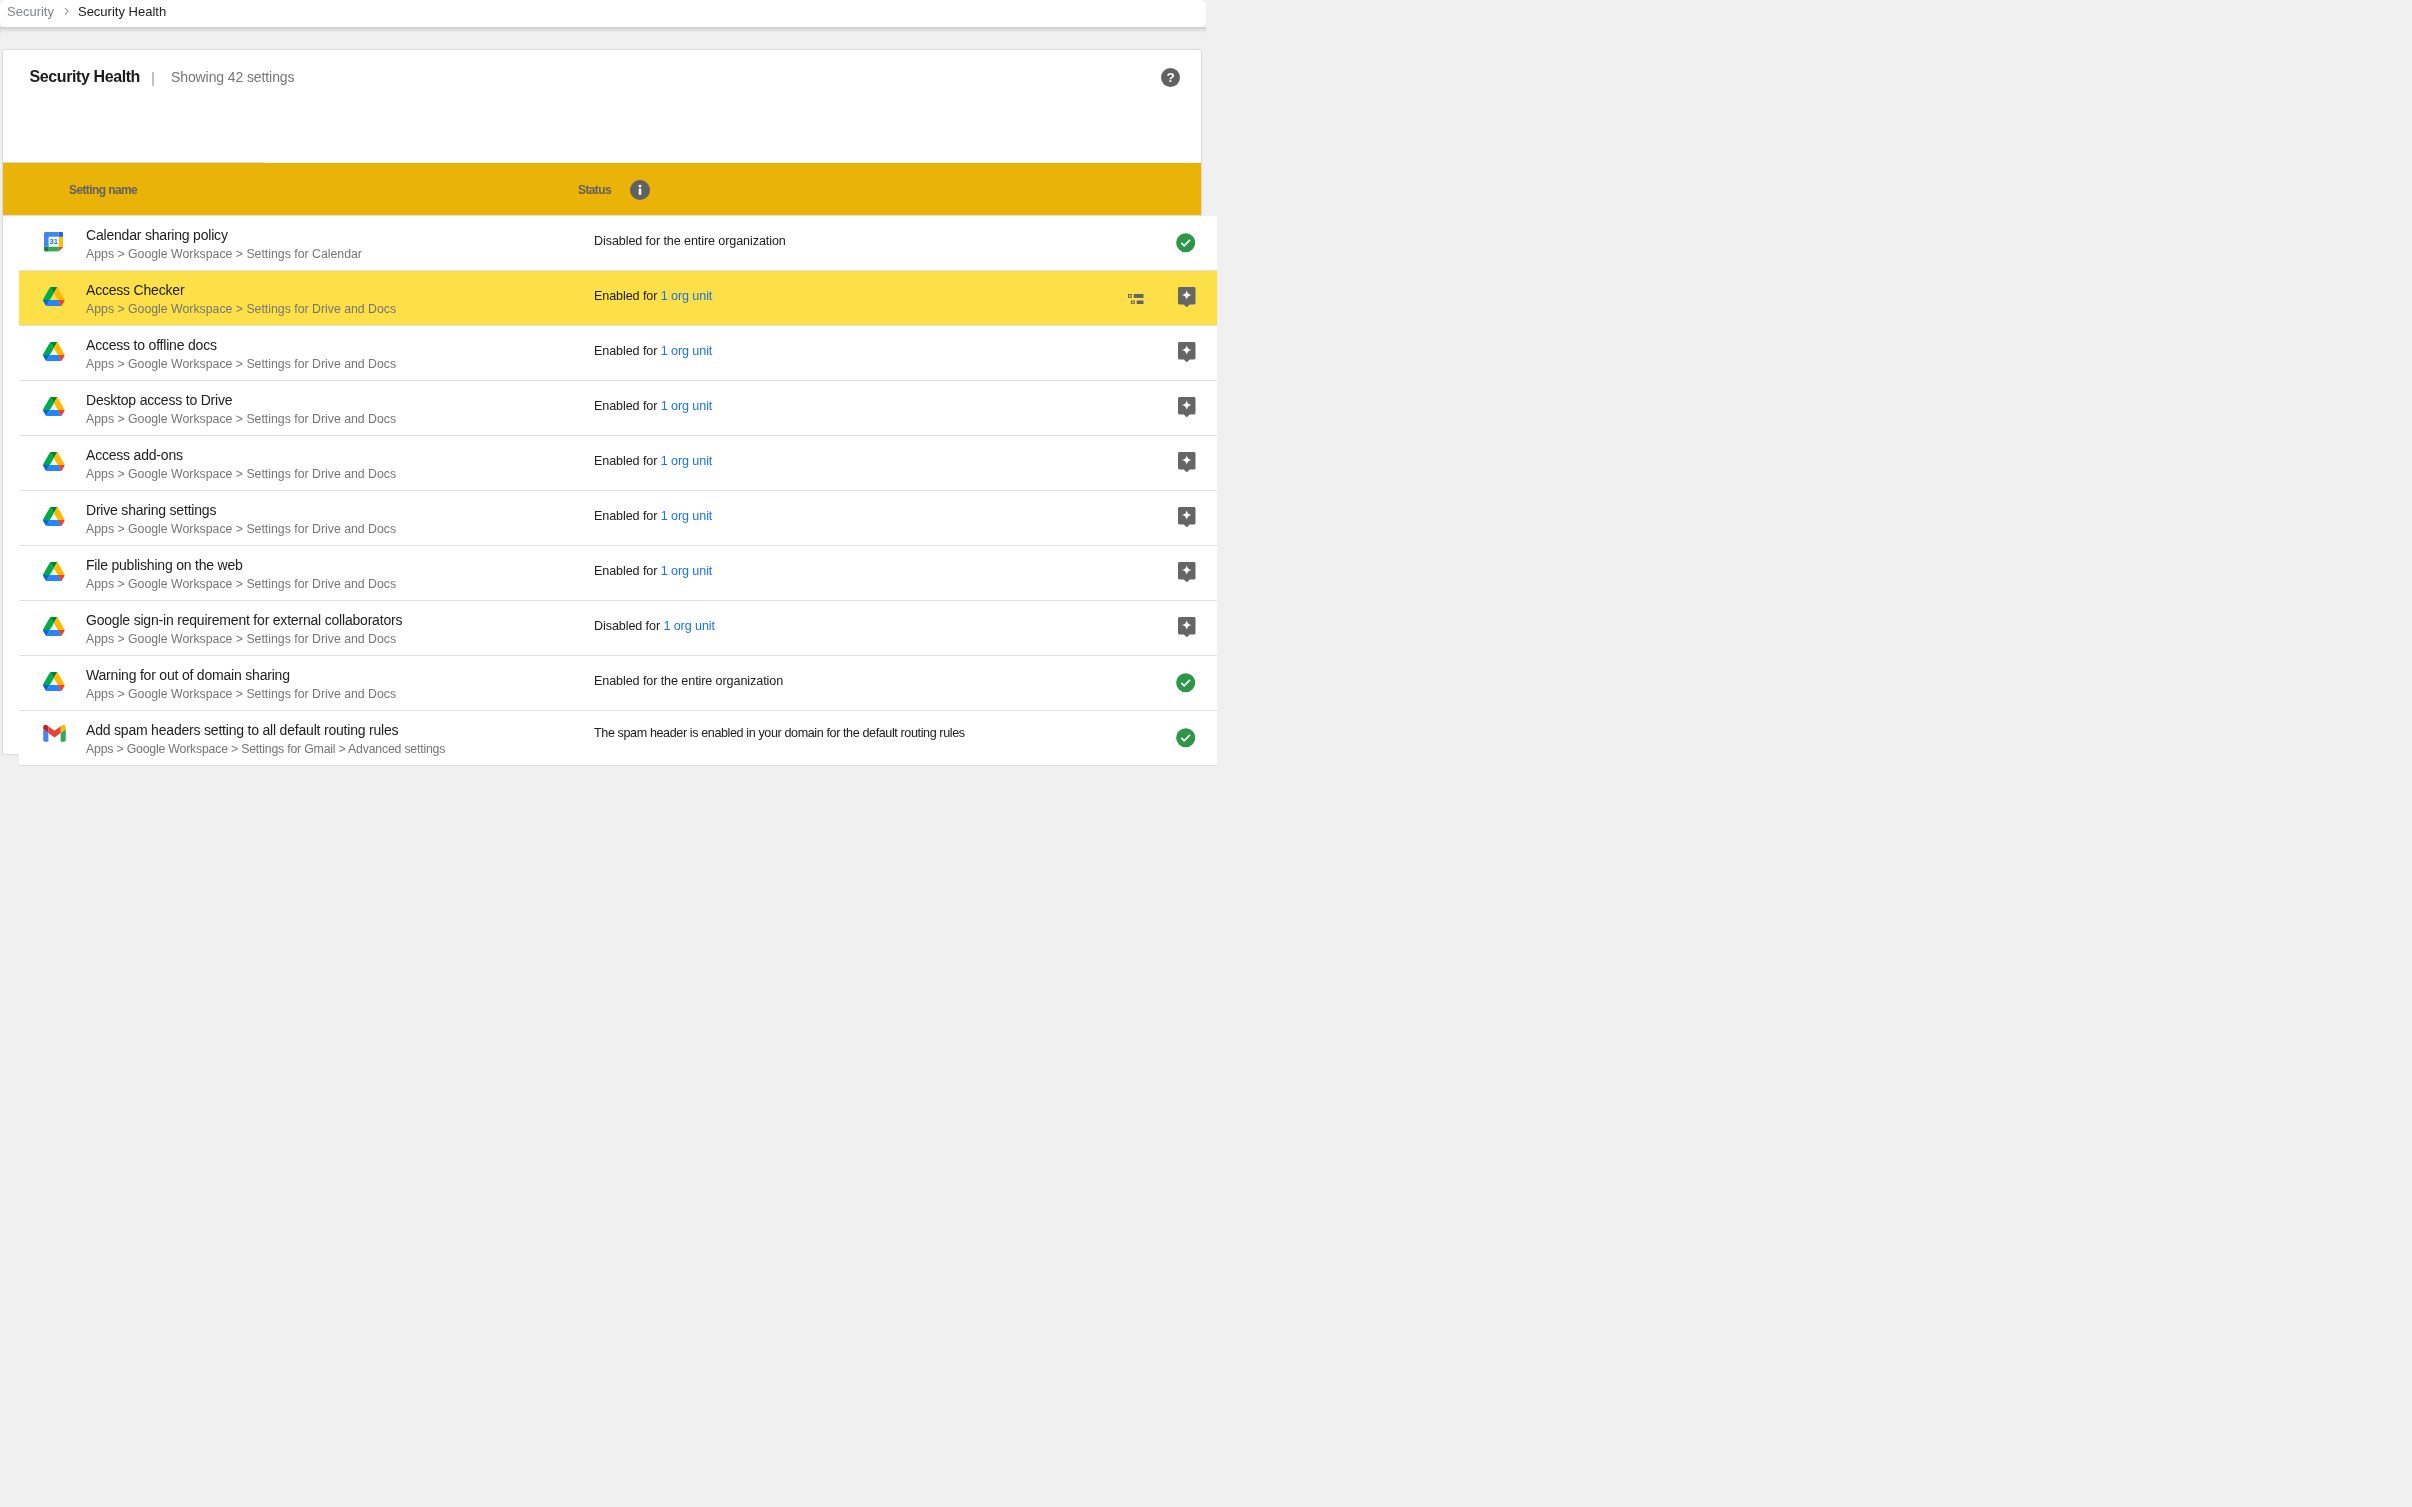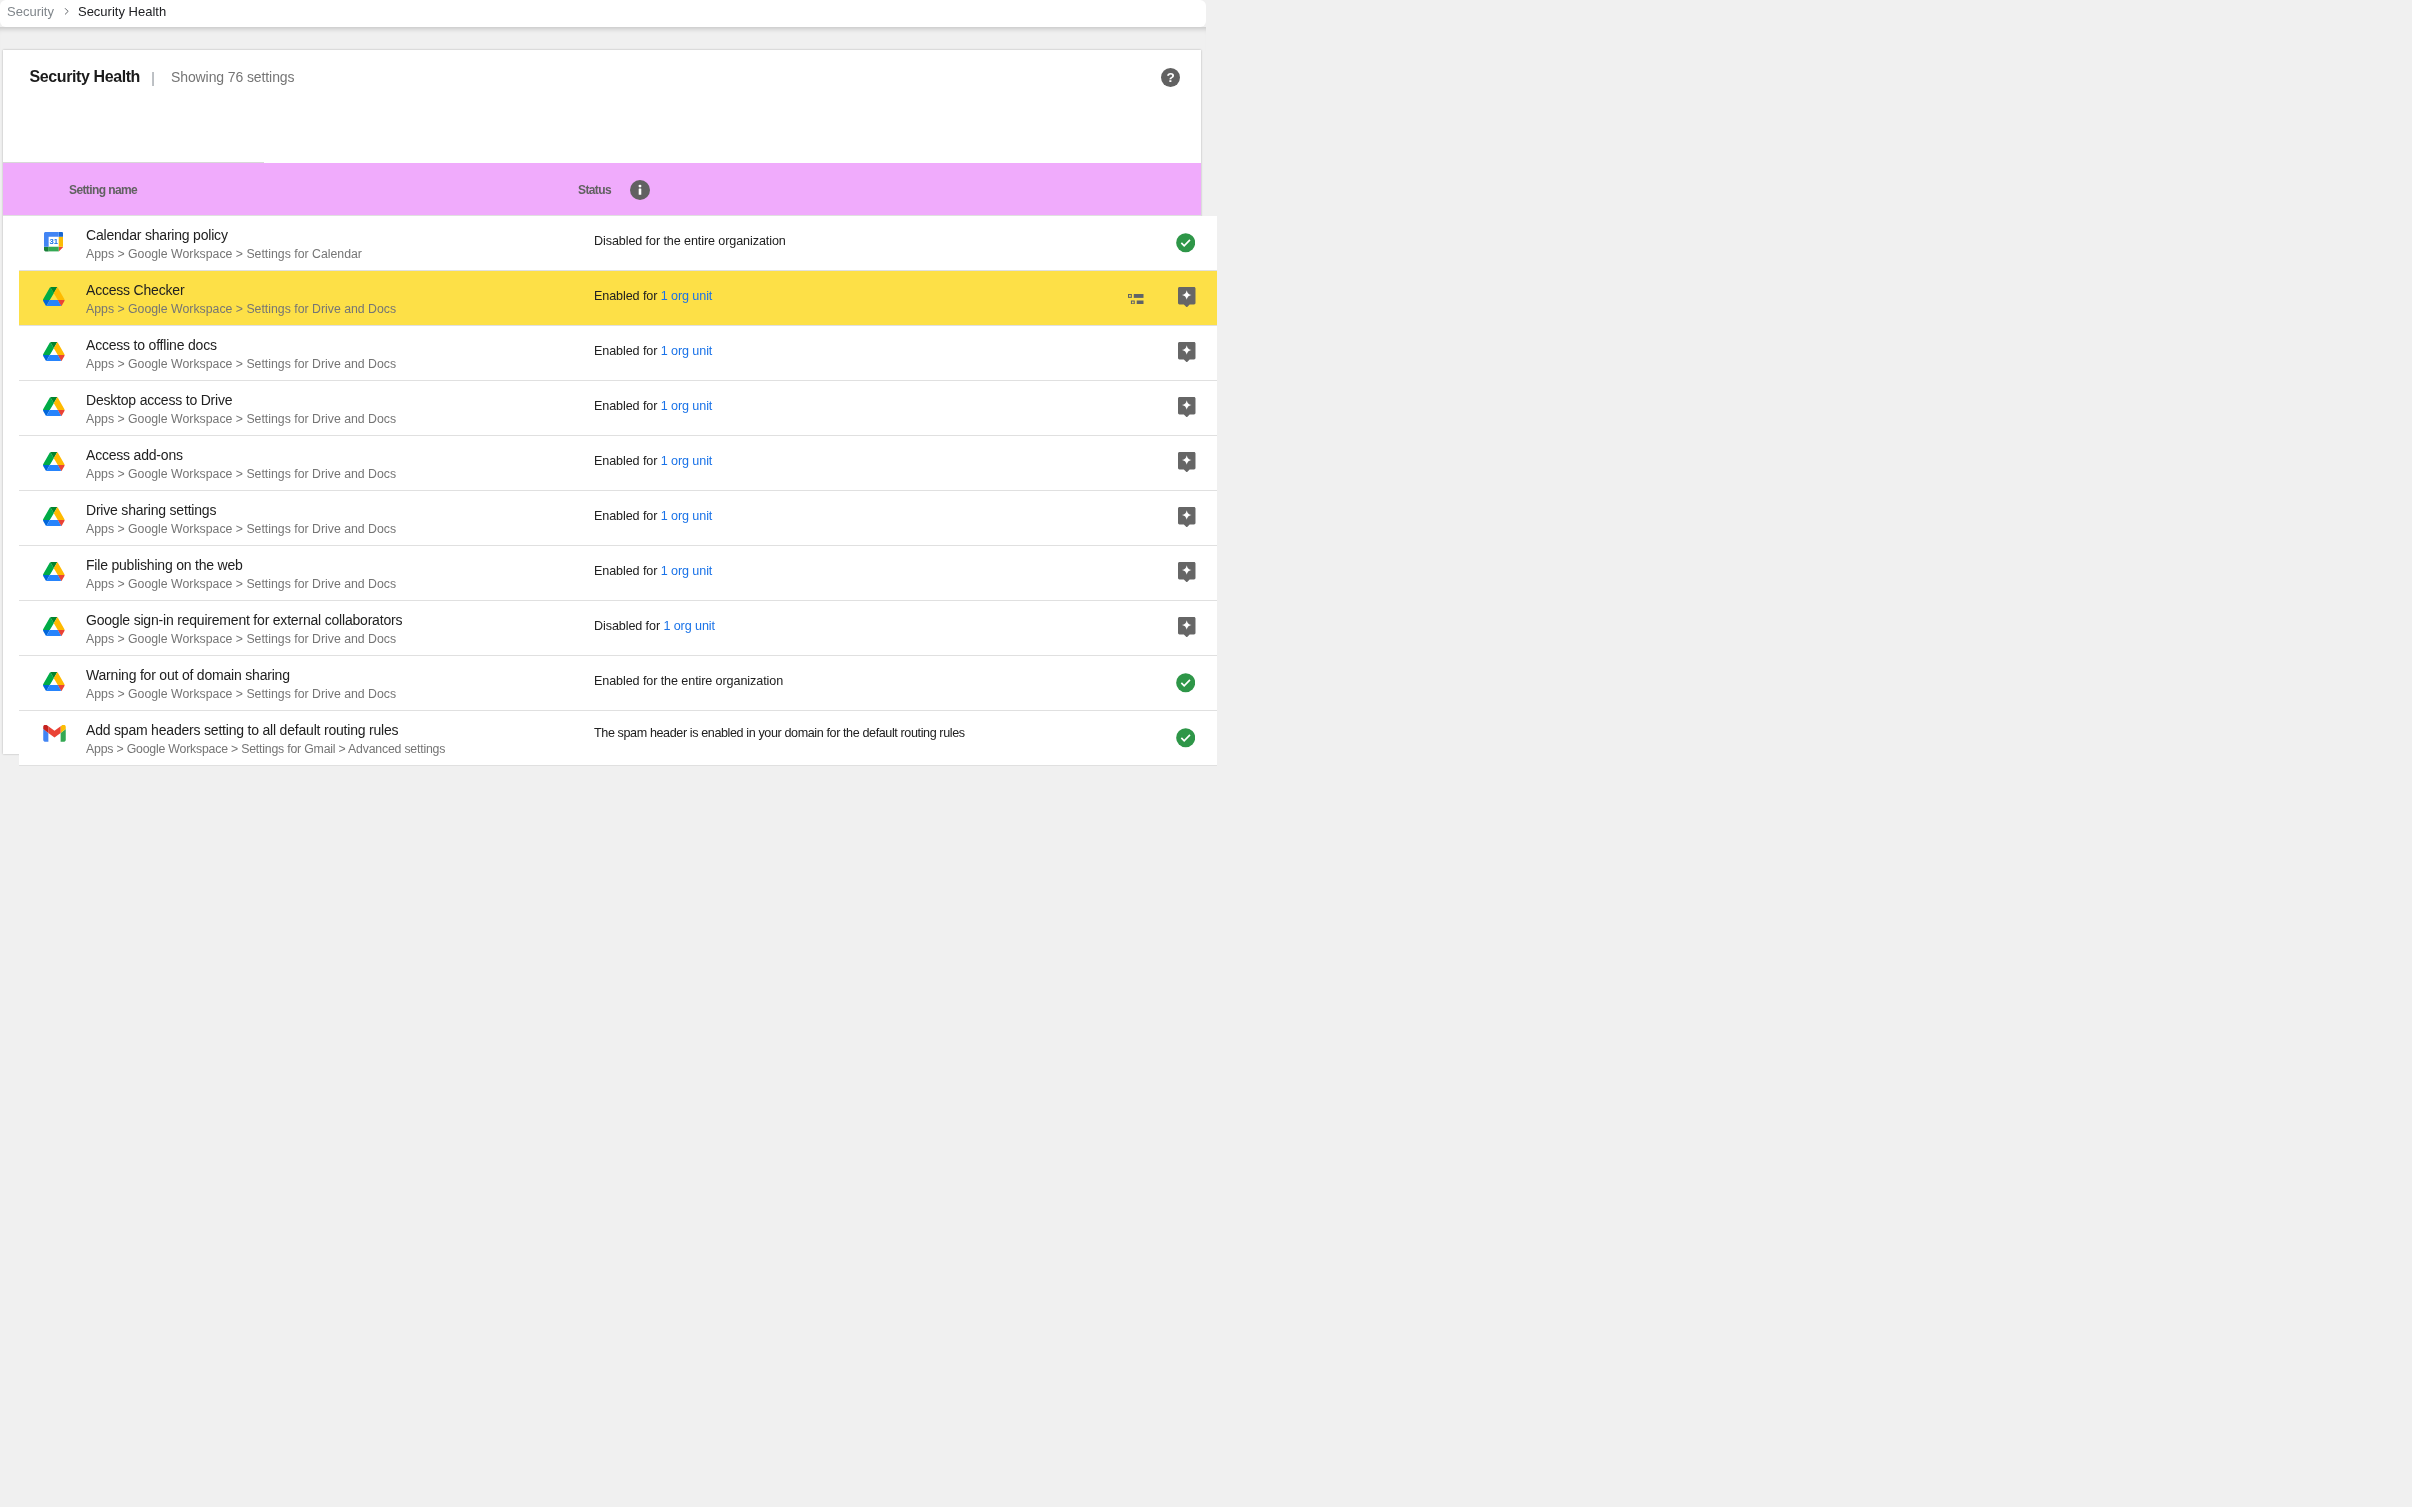--- a/index.html
+++ b/index.html
@@ -14,21 +14,21 @@
 .crumb .c2 { color:#202124; }
 .band { left:0; top:27px; width:1206px; height:24px; background:#f0f0f0; box-shadow: inset 0 5.8px 5.8px -3.9px rgba(0,0,0,0.18); }
 .card { left:2.9px; top:50px; width:1198px; height:704px; background:#fff; box-shadow:0 0 1.9px rgba(0,0,0,0.28); }
 .chead { left:0; top:0; width:100%; height:55px; background:#fff; }
 .ctitle { left:26.5px; top:18.4px; font-size:16px; letter-spacing:-0.4px; font-weight:bold; color:#1b1b1b; }
 .cpipe { left:148px; top:19px; font-size:15.5px; color:#9aa0a6; }
 .csub { left:168px; top:19px; font-size:14px; letter-spacing:-0.1px; color:#757575; }
 .help { left:1158px; top:17.5px; width:19.4px; height:19.4px; border-radius:50%; background:#616161; color:#fff; display:flex; align-items:center; justify-content:center; font-size:13.6px; font-weight:bold; }
 .filterrow { left:0; top:55px; width:100%; height:58px; background:#f2f2f2; }
 .fdivider { left:0; top:112px; width:261px; height:1px; background:#d8d8d8; }
-.thead { left:0; top:113px; width:100%; height:53px; background:#f0abfc; border-bottom:1px solid #e0e0e0; }
+.thead { left:0; top:113px; width:100%; height:53px; background:#eab308; border-bottom:1px solid #e0e0e0; }
 .thname { left:66px; top:19.7px; font-size:12px; letter-spacing:-0.6px; font-weight:bold; color:#616161; position:absolute; }
 .thstatus { left:575px; top:19.7px; font-size:12px; letter-spacing:-0.6px; font-weight:bold; color:#616161; position:absolute; }
 .rows { left:16px; top:166px; width:100%; }
 .row { position:relative; width:100%; height:55px; border-bottom:1px solid #e0e0e0; background:#fff; }
 .row.hl { background:#fde047; }
 .ricon { position:absolute; }
 .ricon.ic-cal { left:25px; top:16.3px; }
 .ricon.ic-dr { left:24px; top:16px; }
 .rtitle { position:absolute; left:67px; top:12px; font-size:14px; letter-spacing:-0.2px; color:#212121; line-height:15.5px; }
 .rsub { position:absolute; left:67px; top:32px; font-size:12.3px; letter-spacing:0; color:#757575; line-height:13px; }
@@ -52,21 +52,21 @@
         </svg>
       </span>
     <span class="c2">Security Health</span>
   </div>
 </div>
 <div class="abs band"></div>
 <div class="abs card">
   <div class="abs chead">
     <span class="abs ctitle">Security Health</span>
     <span class="abs cpipe">|</span>
-    <span class="abs csub">Showing 76 settings</span>
+    <span class="abs csub">Showing 42 settings</span>
     <span class="abs help">?</span>
   </div>
   <div class="abs fdivider"></div>
   <div class="abs thead">
     <span class="thname">Setting name</span>
     <span class="thstatus">Status</span>
   </div>
   <svg class="abs" style="left:627px; top:130px;" width="20" height="20" viewBox="0 0 24 24">
       <circle cx="12" cy="12" r="12" fill="#616161"></circle>
       <circle cx="12" cy="7.3" r="1.75" fill="#fff"></circle>

